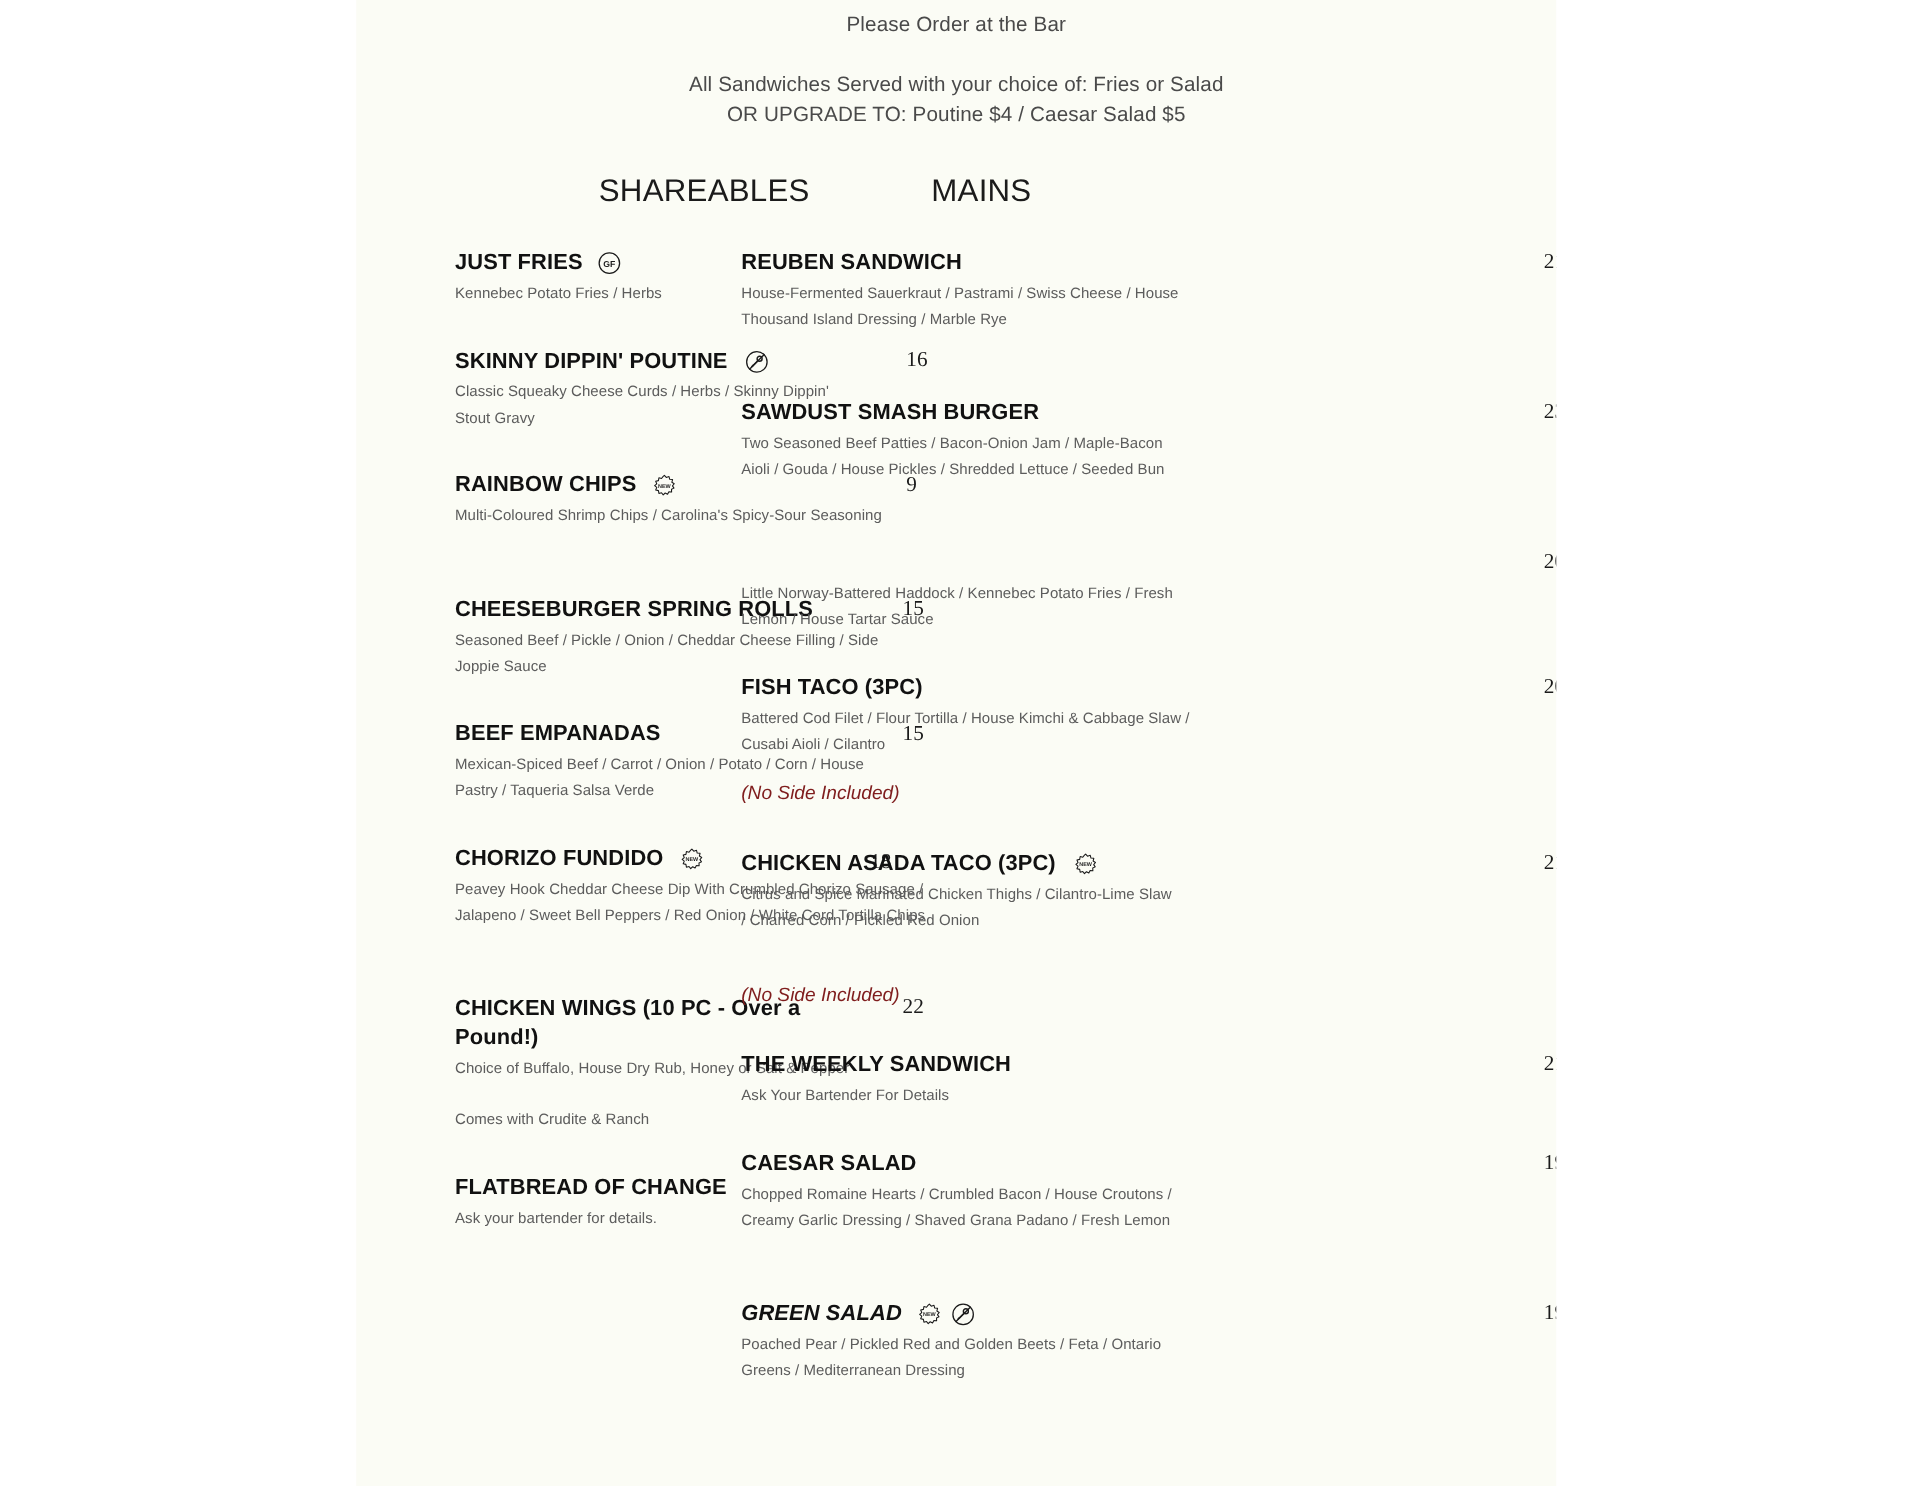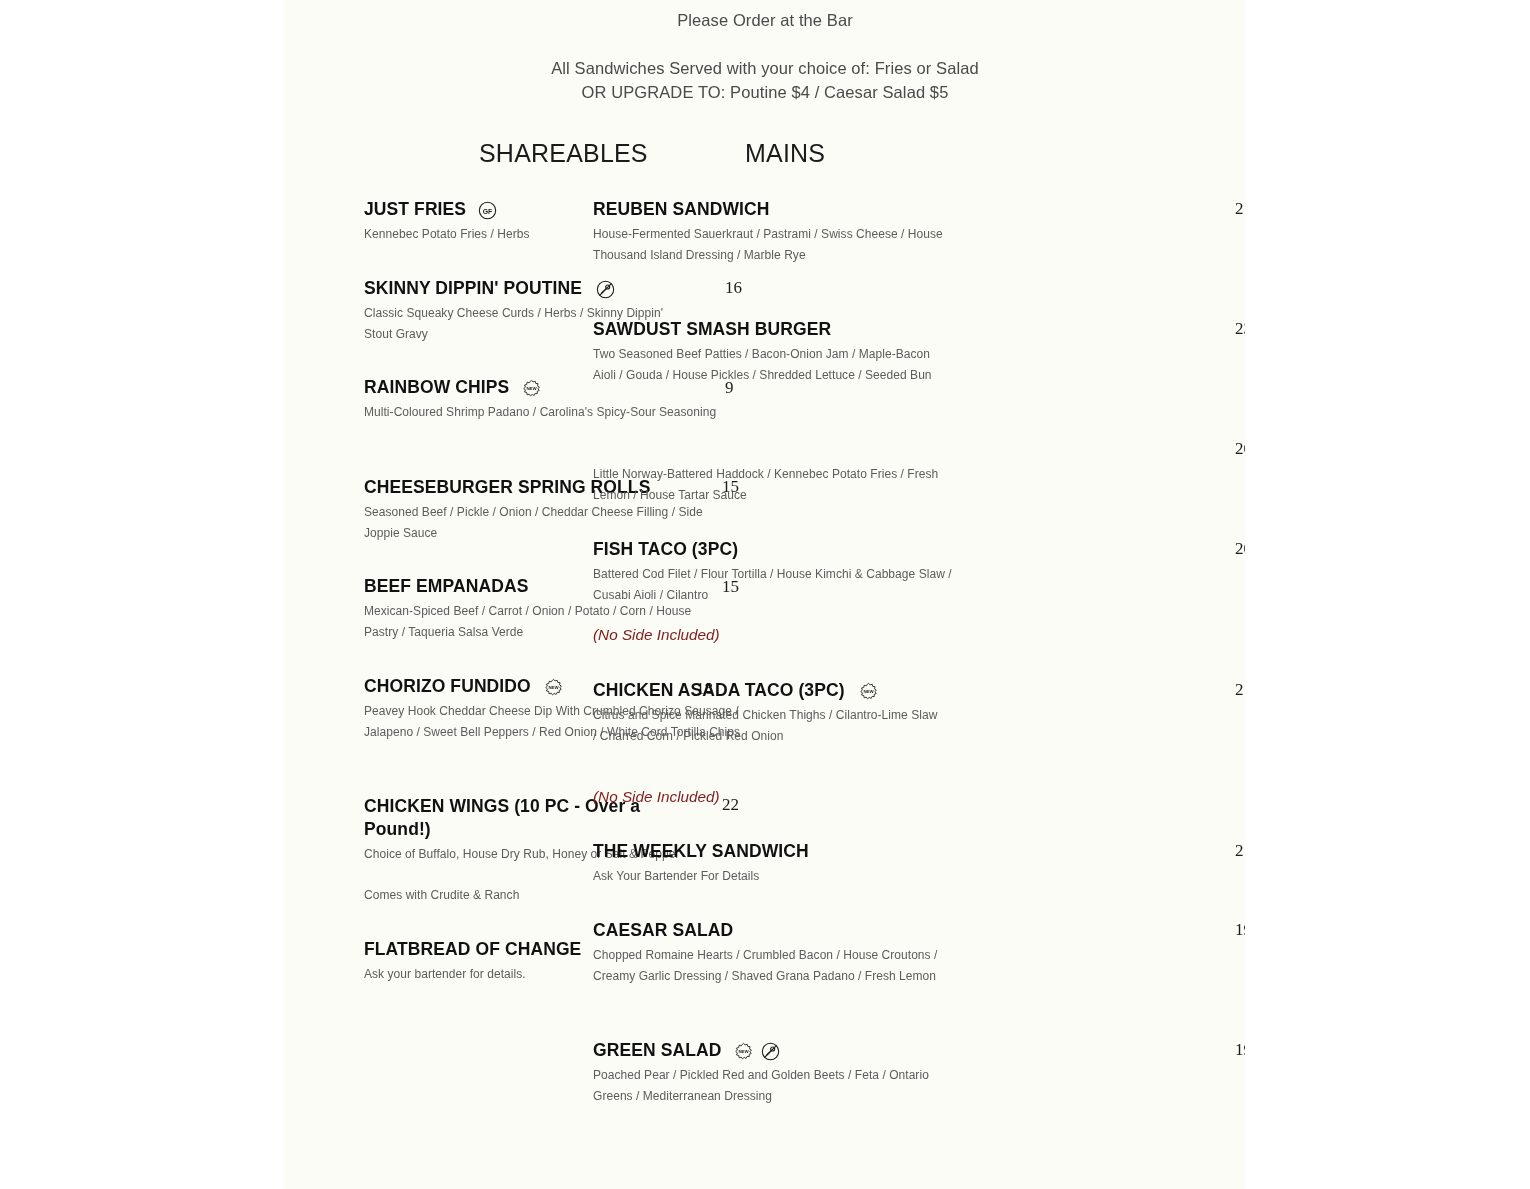--- a/index.html
+++ b/index.html
@@ -132,21 +132,21 @@
   <div class="item-desc" style="left:79px; top:303px; width:330px;">Classic Squeaky Cheese Curds / Herbs / Skinny Dippin' Stout Gravy</div>
   <div class="price" style="left:437px; top:477px;">15</div>
 
   <div class="item-name" style="left:79px; top:376px; width:240px;">RAINBOW CHIPS</div>
   <span class="badge" style="left:237px; top:379px;">
     <svg viewBox="0 0 20 20">
         <path d="M10 1.3 L11.6 3.1 L13.9 2.4 L14.5 4.7 L16.9 4.9 L16.3 7.2 L18.3 8.4 L16.8 10.2 L18.1 12.1 L16 13 L16.1 15.4 L13.8 15.2 L12.7 17.3 L10.7 16.2 L9 17.8 L7.6 16 L5.4 16.6 L5 14.2 L2.7 13.7 L3.6 11.5 L1.8 10 L3.6 8.5 L2.7 6.3 L5 5.8 L5.4 3.4 L7.6 4 L9 2.2 Z" fill="none" stroke="#1b1b1b" stroke-width="0.9" stroke-linejoin="round"></path>
         <text x="10" y="11.7" font-family="Liberation Sans, sans-serif" font-size="4.6" font-weight="bold" fill="#1b1b1b" text-anchor="middle">NEW</text>
       </svg>
   </span>
-  <div class="item-desc" style="left:79px; top:402px; width:360px;">Multi-Coloured Shrimp Padano / Carolina's Spicy-Sour Seasoning</div>
+  <div class="item-desc" style="left:79px; top:402px; width:360px;">Multi-Coloured Shrimp Chips / Carolina's Spicy-Sour Seasoning</div>
   <div class="price" style="left:437px; top:577px;">15</div>
 
   <div class="item-name" style="left:79px; top:476px; width:330px;">CHEESEBURGER SPRING ROLLS</div>
   <div class="item-desc" style="left:79px; top:502px; width:350px;">Seasoned Beef / Pickle / Onion / Cheddar Cheese Filling / Side Joppie Sauce</div>
   <div class="price" style="left:440px; top:278px;">16</div>
 
   <div class="item-name" style="left:79px; top:575px; width:260px;">BEEF EMPANADAS</div>
   <div class="item-desc" style="left:79px; top:601px; width:330px;">Mexican-Spiced Beef / Carrot / Onion / Potato / Corn / House Pastry / Taqueria Salsa Verde</div>
   <div class="price" style="left:398px; top:679px;padding-left:13px;">18</div>
 
@@ -196,21 +196,21 @@
   <div class="price-r" style="top:680px;">21</div>
 
   <div class="item-name" style="left:308px; top:840px; width:340px;">THE WEEKLY SANDWICH</div>
   <div class="item-desc" style="left:308px; top:866px; width:340px;">Ask Your Bartender For Details</div>
   <div class="price-r" style="top:841px;">21</div>
 
   <div class="item-name" style="left:308px; top:919px; width:340px;">CAESAR SALAD</div>
   <div class="item-desc" style="left:308px; top:945px; width:360px;">Chopped Romaine Hearts / Crumbled Bacon / House Croutons / Creamy Garlic Dressing / Shaved Grana Padano / Fresh Lemon</div>
   <div class="price-r" style="top:920px;">19</div>
 
-  <div class="item-name" style="left:308px; top:1039px; width:340px;">GREEN SALAD</div>
+  <div class="item-name" style="left:308px; top:1039px; width:340px;font-style:italic;">GREEN SALAD</div>
   <span class="badge" style="left:449px; top:1042px;">
     <svg viewBox="0 0 20 20">
         <path d="M10 1.3 L11.6 3.1 L13.9 2.4 L14.5 4.7 L16.9 4.9 L16.3 7.2 L18.3 8.4 L16.8 10.2 L18.1 12.1 L16 13 L16.1 15.4 L13.8 15.2 L12.7 17.3 L10.7 16.2 L9 17.8 L7.6 16 L5.4 16.6 L5 14.2 L2.7 13.7 L3.6 11.5 L1.8 10 L3.6 8.5 L2.7 6.3 L5 5.8 L5.4 3.4 L7.6 4 L9 2.2 Z" fill="none" stroke="#1b1b1b" stroke-width="0.9" stroke-linejoin="round"></path>
         <text x="10" y="11.7" font-family="Liberation Sans, sans-serif" font-size="4.6" font-weight="bold" fill="#1b1b1b" text-anchor="middle">NEW</text>
       </svg>
   </span>
   <span class="badge" style="left:476px; top:1042px;">
     <svg viewBox="0 0 20 20">
         <circle cx="10" cy="10" r="8.6" fill="none" stroke="#1b1b1b" stroke-width="1.1"></circle>
         <path d="M6.4 13.4 L11.2 8.6" stroke="#1b1b1b" stroke-width="1.2" fill="none"></path>

